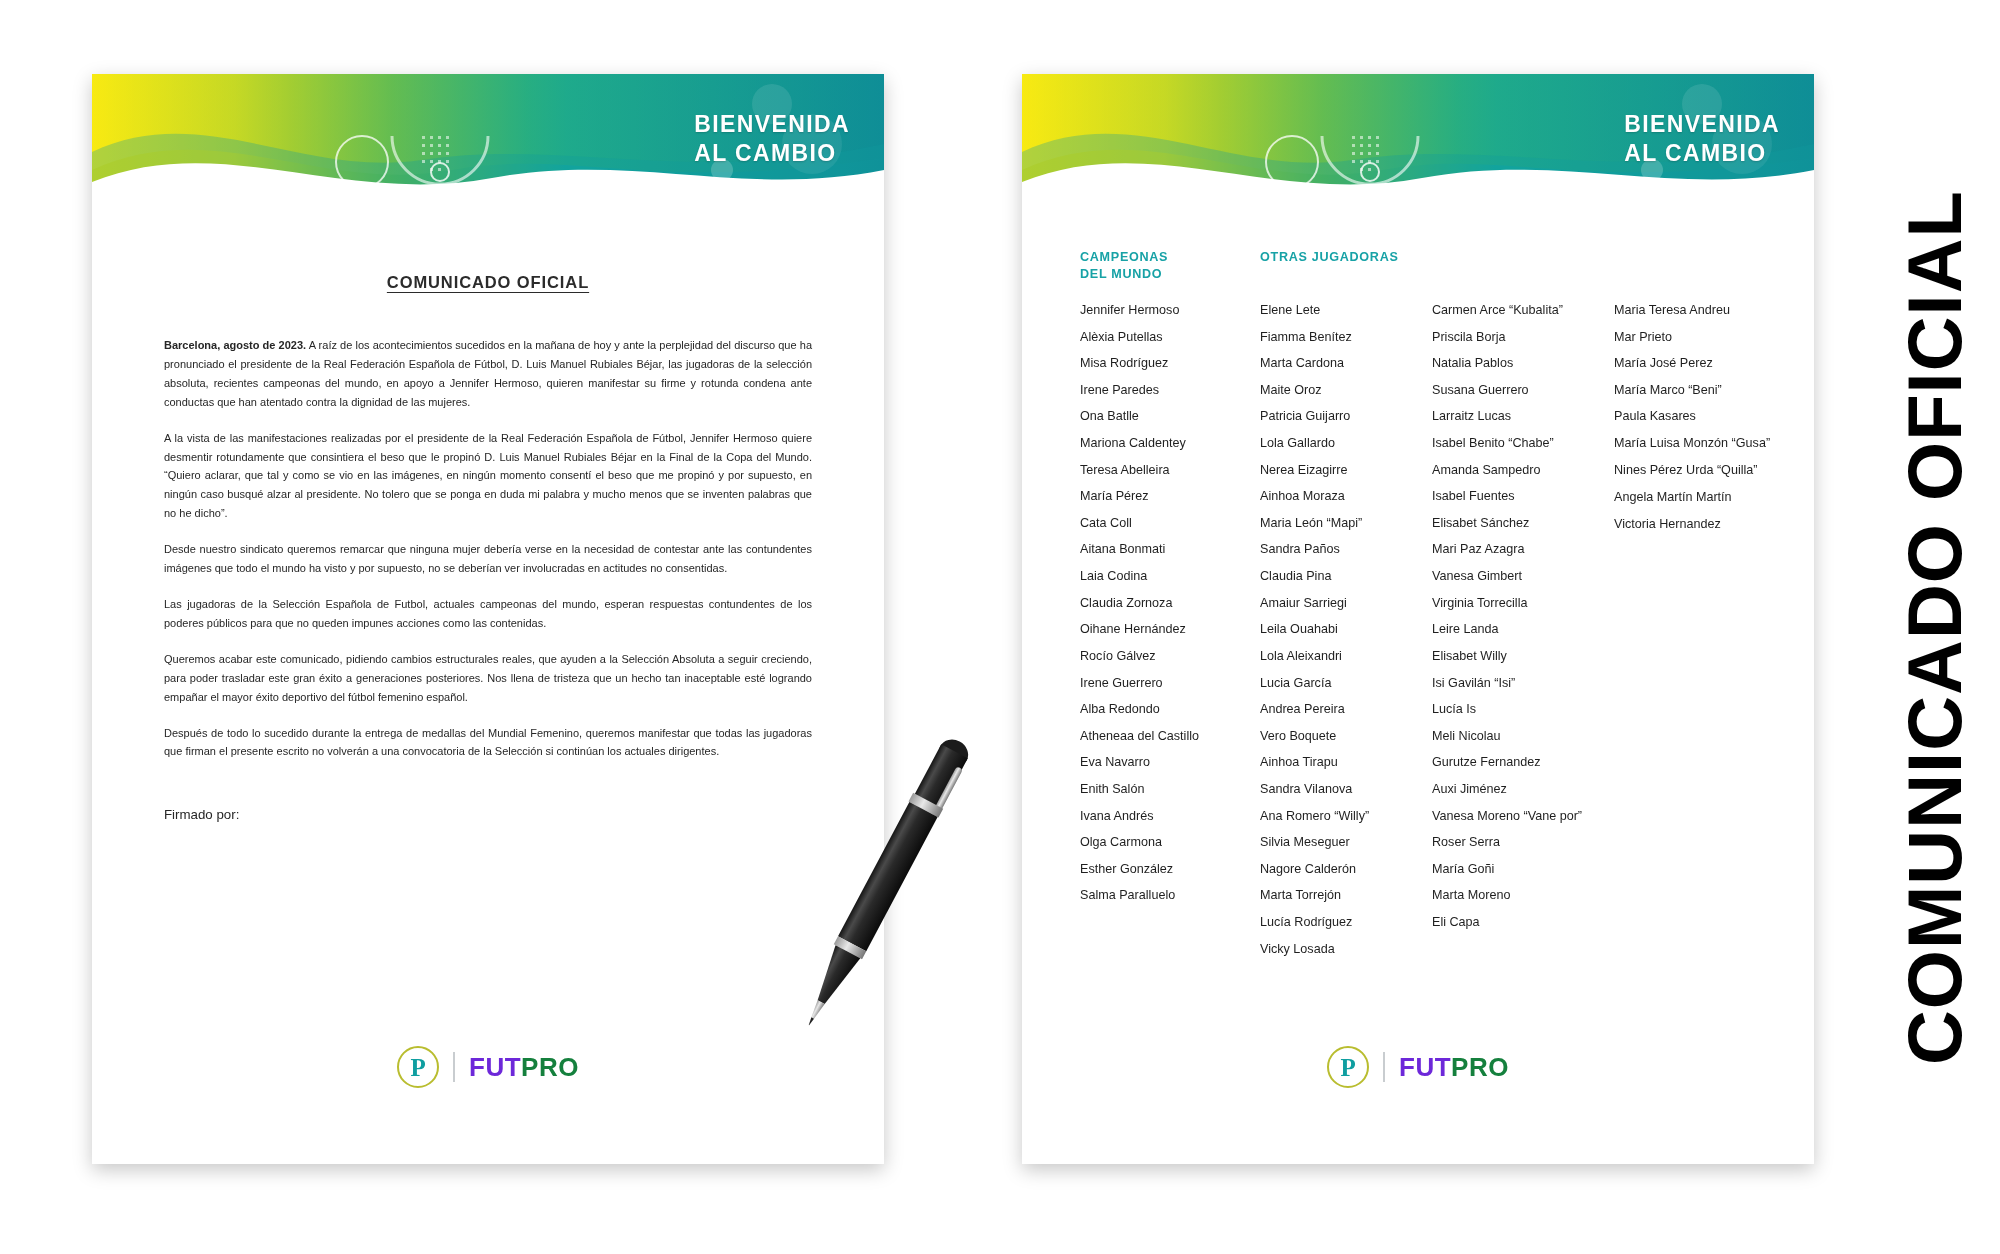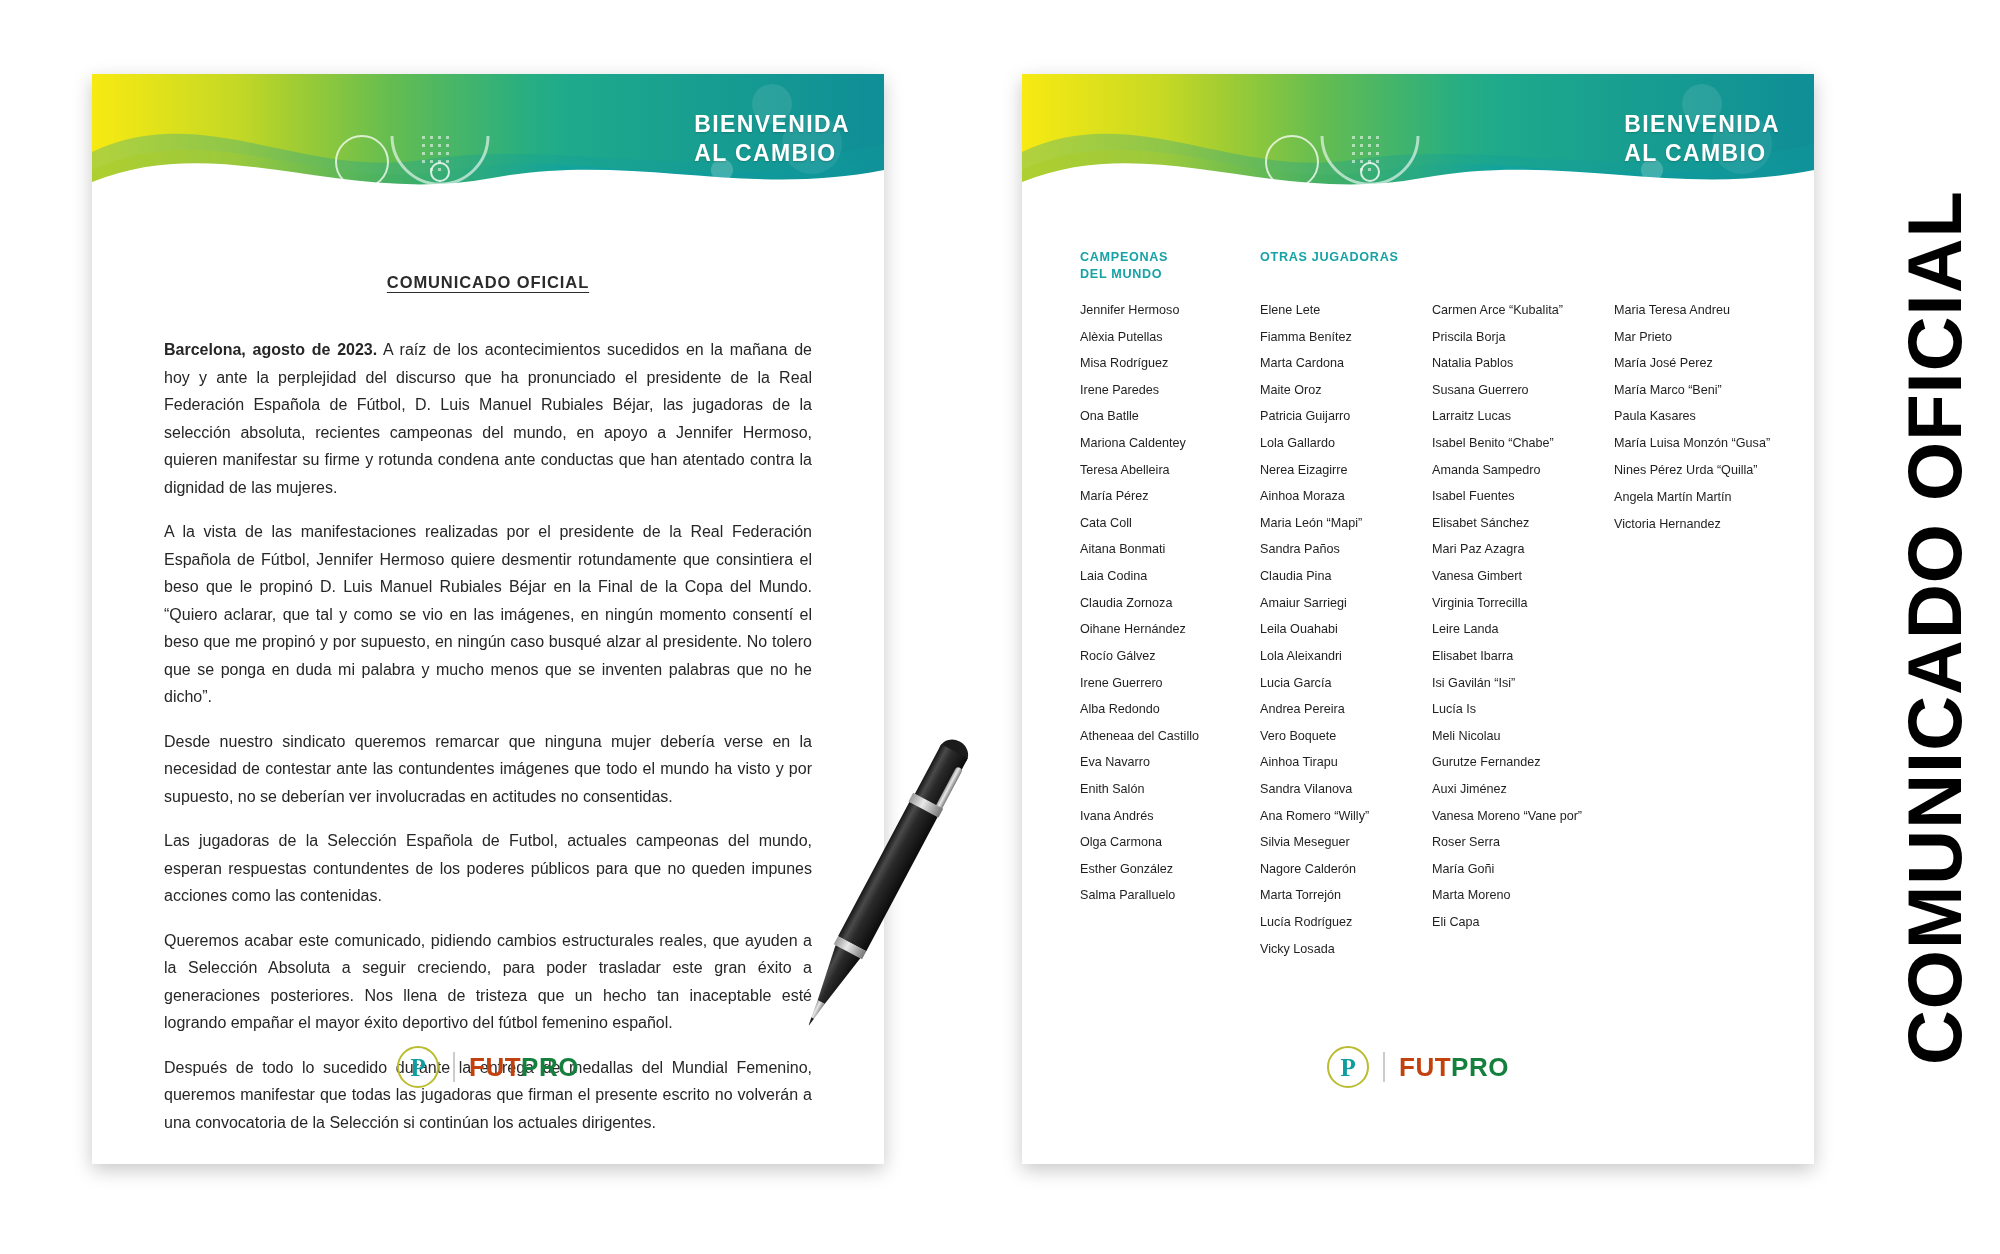--- a/index.html
+++ b/index.html
@@ -73,21 +73,21 @@
     font-size: 16.5px;
     font-weight: bold;
     letter-spacing: .9px;
     color: #2b2b2b;
     text-decoration: underline;
     text-underline-offset: 4px;
   }
   .body-text {
     margin: 44px 72px 0 72px;
     color: #262626;
-    font-size: 16px;
+    font-size: 11px;
     line-height: 1.72;
     text-align: justify;
   }
   .body-text p { margin: 0 0 17px 0; }
   .signed {
     margin: 46px 72px 0 72px;
     color: #262626;
     font-size: 13.3px;
   }
 
@@ -104,21 +104,21 @@
     border: 2.4px solid #b9bd2f;
     display: flex; align-items: center; justify-content: center;
     color: #0f9ea0;
     font-size: 25px;
     font-weight: bold;
     font-family: "Liberation Serif", serif;
     line-height: 1;
   }
   .logo-sep { width: 2px; height: 30px; background: #c9cdd0; }
   .logo-text { font-size: 26px; font-weight: bold; letter-spacing: .5px; }
-  .logo-text .fut { color: #c2410c; }
+  .logo-text .fut { color: #6d28d9; }
   .logo-text .pro { color: #15803d; }
 
   
   .lists {
     position: relative;
     margin: 40px 0 0 0;
     padding: 0 34px 0 58px;
     display: flex;
     gap: 12px;
   }
@@ -354,21 +354,21 @@
         <div class="name">Susana Guerrero</div>
         <div class="name">Larraitz Lucas</div>
         <div class="name">Isabel Benito “Chabe”</div>
         <div class="name">Amanda Sampedro</div>
         <div class="name">Isabel Fuentes</div>
         <div class="name">Elisabet Sánchez</div>
         <div class="name">Mari Paz Azagra</div>
         <div class="name">Vanesa Gimbert</div>
         <div class="name">Virginia Torrecilla</div>
         <div class="name">Leire Landa</div>
-        <div class="name">Elisabet Ibarra</div>
+        <div class="name">Elisabet Willy</div>
         <div class="name">Isi Gavilán “Isi”</div>
         <div class="name">Lucía Is</div>
         <div class="name">Meli Nicolau</div>
         <div class="name">Gurutze Fernandez</div>
         <div class="name">Auxi Jiménez</div>
         <div class="name">Vanesa Moreno “Vane por”</div>
         <div class="name">Roser Serra</div>
         <div class="name">María Goñi</div>
         <div class="name">Marta Moreno</div>
         <div class="name">Eli Capa</div>

